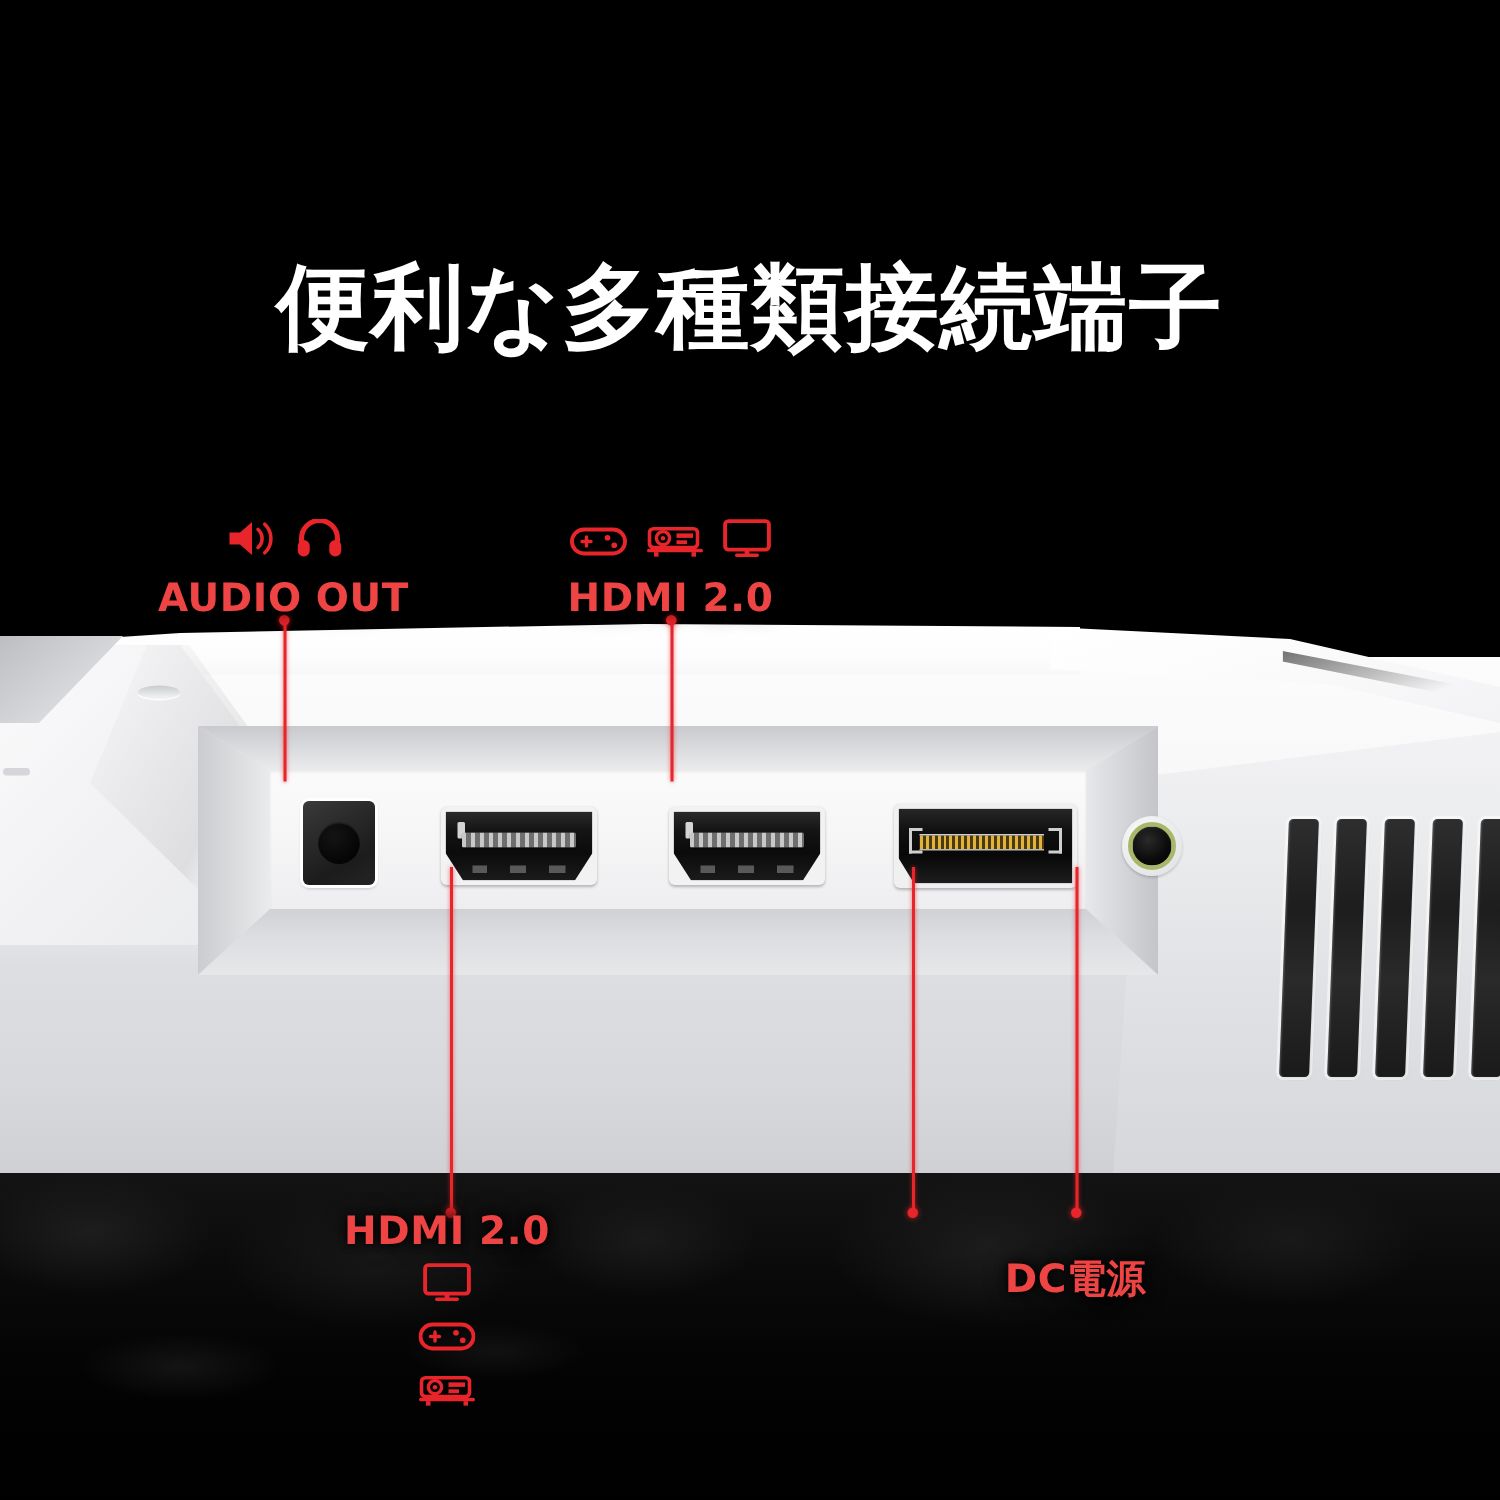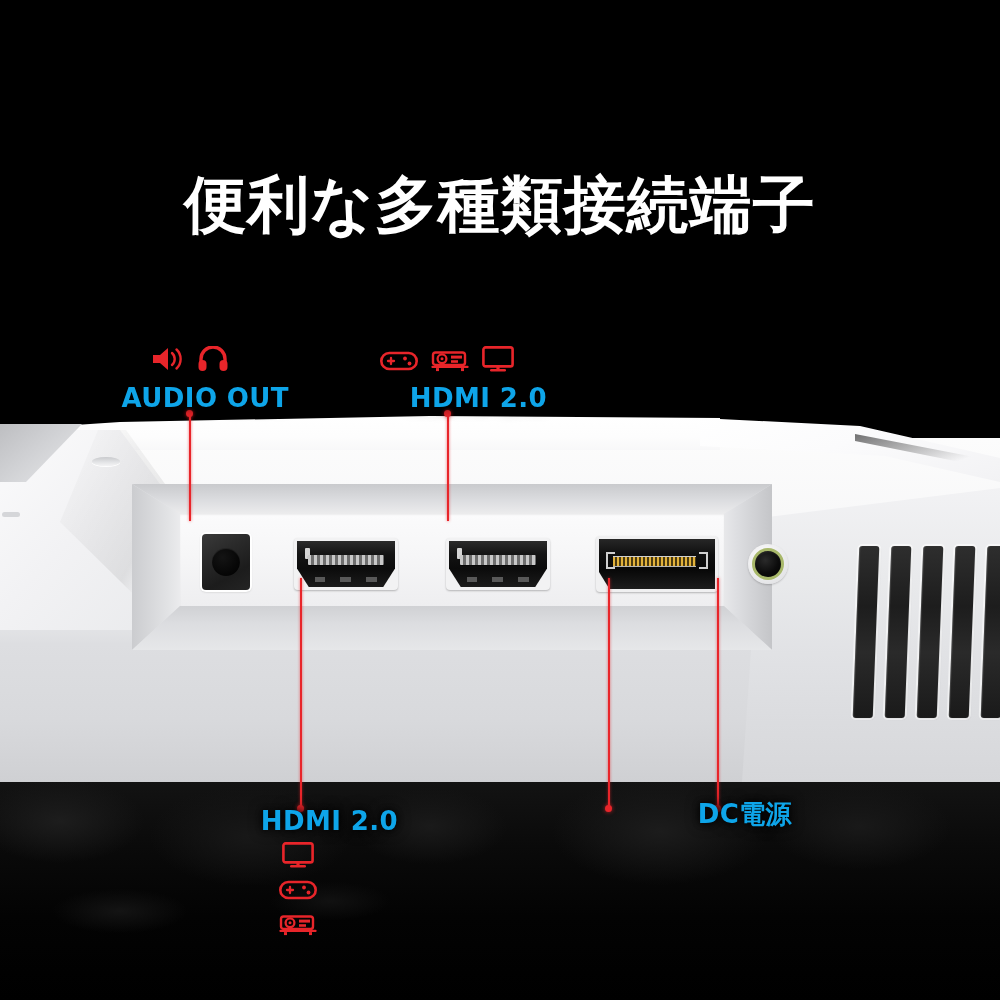--- a/index.html
+++ b/index.html
@@ -369,22 +369,22 @@
     box-shadow:
       inset 1px 0 1px rgba(255,255,255,0.16),
       0 0 0 2px rgba(255,255,255,0.55),
       1px 1px 2px rgba(0,0,0,0.18);
     transform: skewX(-2.2deg);
   }
 
   
   .callout {
     position: absolute;
-    color: #0ea5e9;
-    text-align: right;
+    color: #ef4444;
+    text-align: center;
     white-space: nowrap;
   }
   .callout .lbl {
     font-size: 26px;
     font-weight: 700;
     letter-spacing: 0.4px;
     line-height: 1;
     text-shadow: 0 0 6px rgba(0,0,0,0.95), 0 0 14px rgba(0,0,0,0.9);
     font-family: "DejaVu Sans", "Liberation Sans", sans-serif;
   }
@@ -594,17 +594,17 @@
           <rect x="20" y="12.2" width="7" height="2.6" fill="#e8252a"></rect>
           <rect x="0.4" y="17.8" width="37.2" height="2.3" rx="1" fill="#e8252a"></rect>
           <rect x="5" y="20.1" width="3" height="3" fill="#e8252a"></rect>
           <rect x="30" y="20.1" width="3" height="3" fill="#e8252a"></rect>
         </svg>
       </span>
     </div>
   </div>
 
 
-  <div class="callout" style="left:642px; top:801px; width:150px;">
+  <div class="callout" style="left:642px; top:840px; width:150px;">
     <div class="lbl">DC電源</div>
   </div>
 
 </div>
 
 </body></html>

